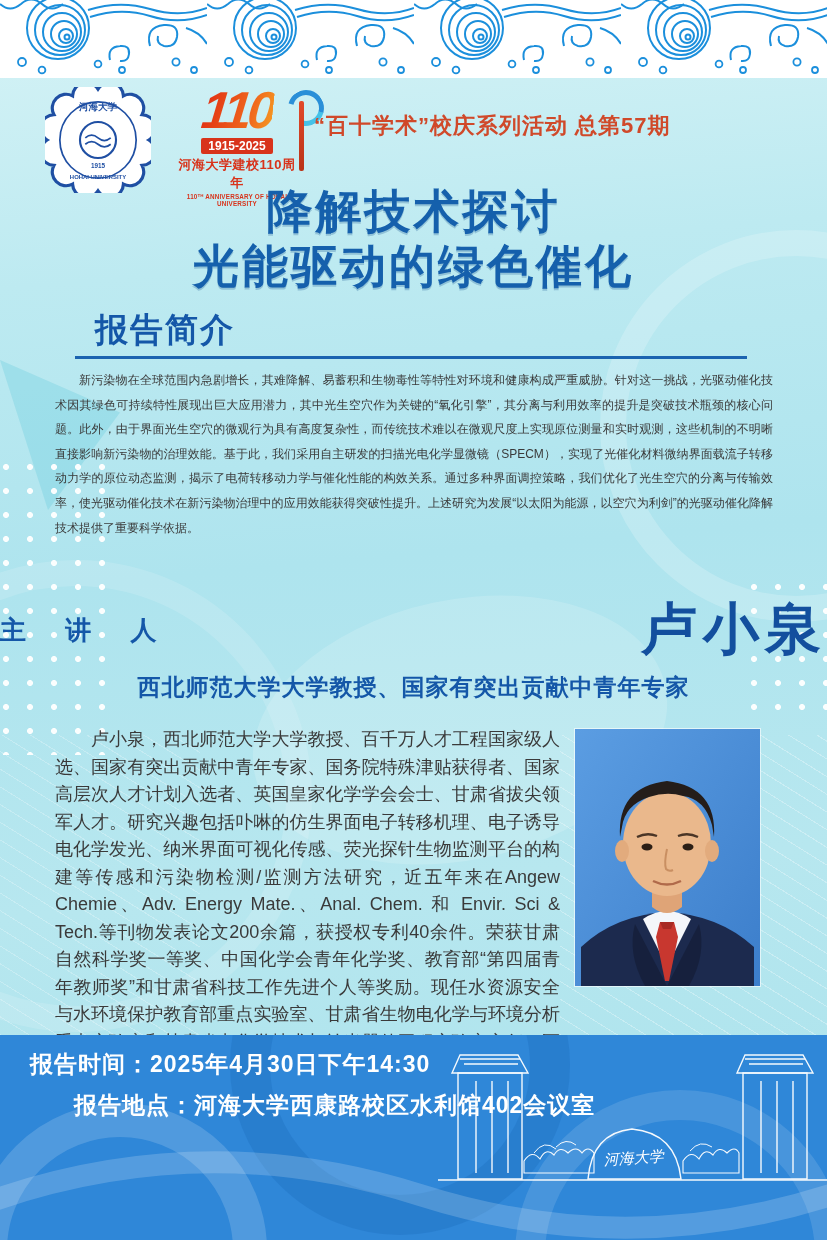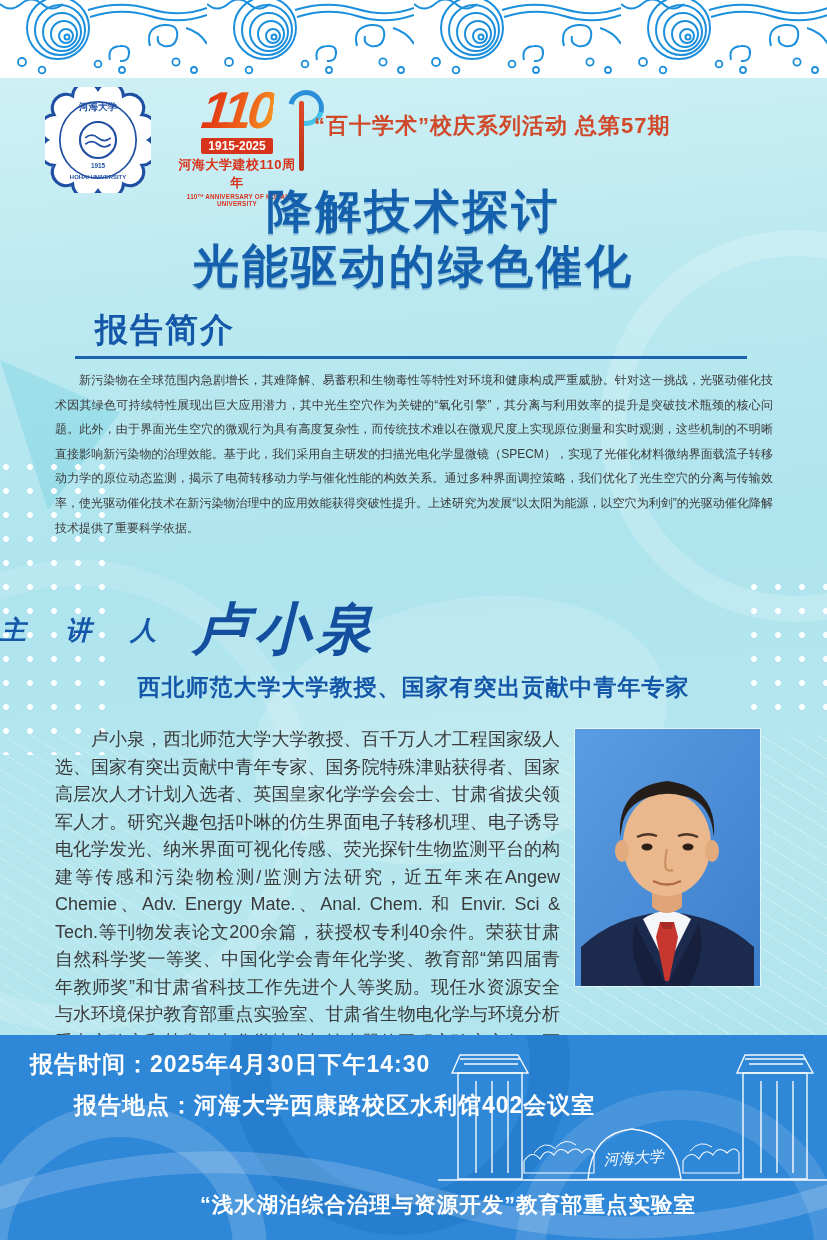--- a/index.html
+++ b/index.html
@@ -57,21 +57,21 @@
     color:#1560ac;font-weight:900;font-size:46px;line-height:55px;letter-spacing:3px;
     text-shadow:0 2px 0 rgba(13,74,138,.25);}
   
   .intro-head{position:absolute;left:95px;top:308px;font-size:33px;font-weight:900;color:#1457a8;letter-spacing:2px;}
   .intro-rule{position:absolute;left:75px;top:356px;width:672px;height:2.5px;background:#1b63b0;}
   .intro-body{
     position:absolute;left:55px;top:368px;width:718px;
     font-size:12px;line-height:24.6px;color:#3a3a3a;text-align:justify;text-indent:2em;
   }
   
-  .speaker-row{position:absolute;left:0;top:598px;width:827px;display:flex;justify-content:flex-start;align-items:flex-end;gap:20px;font-style:italic;}
+  .speaker-row{position:absolute;left:0;top:598px;width:827px;display:flex;justify-content:space-between;align-items:flex-end;gap:20px;}
   .speaker-role{font-size:26px;font-weight:bold;color:#1457a8;letter-spacing:16px;padding-bottom:10px;}
   .speaker-name{font-family:"DejaVu Serif",serif;font-size:56px;font-weight:bold;color:#134f9e;letter-spacing:6px;line-height:60px;}
   .speaker-affil{position:absolute;left:0;top:672px;width:827px;text-align:center;
     font-size:23px;font-weight:bold;color:#1457a8;letter-spacing:1px;}
   
   .bio-wrap{position:absolute;left:55px;top:726px;width:718px;display:flex;gap:15px;}
   .bio-text{width:505px;font-size:18px;line-height:27.5px;color:#3a3a3a;text-align:justify;text-indent:2em;}
   .bio-photo{width:185px;height:257px;margin-top:3px;box-shadow:0 0 0 1px rgba(255,255,255,.6);flex:none;}
   
   .footer{position:absolute;left:0;top:1035px;width:827px;height:205px;background:#2f87d8;overflow:hidden;}
@@ -239,16 +239,15 @@
         </g>
         <text x="196" y="122" text-anchor="middle" font-size="15" fill="#ffffff" font-family="DejaVu Serif, serif" font-style="italic" transform="rotate(-4 196 122)">河海大学</text>
       </svg>
     </div>
     <div class="f-line f-time">
       <span>报告时间：</span><span>2025年4月30日下午14:30</span>
     </div>
     <div class="f-line f-loc">
       <span>报告地点：</span><span>河海大学西康路校区水利馆402会议室</span>
     </div>
-    <div class="f-line f-org2">“浅水湖泊综合治理与资源开发”教育部重点实验室</div>
   </div>
 
 </div>
 
 </body></html>

